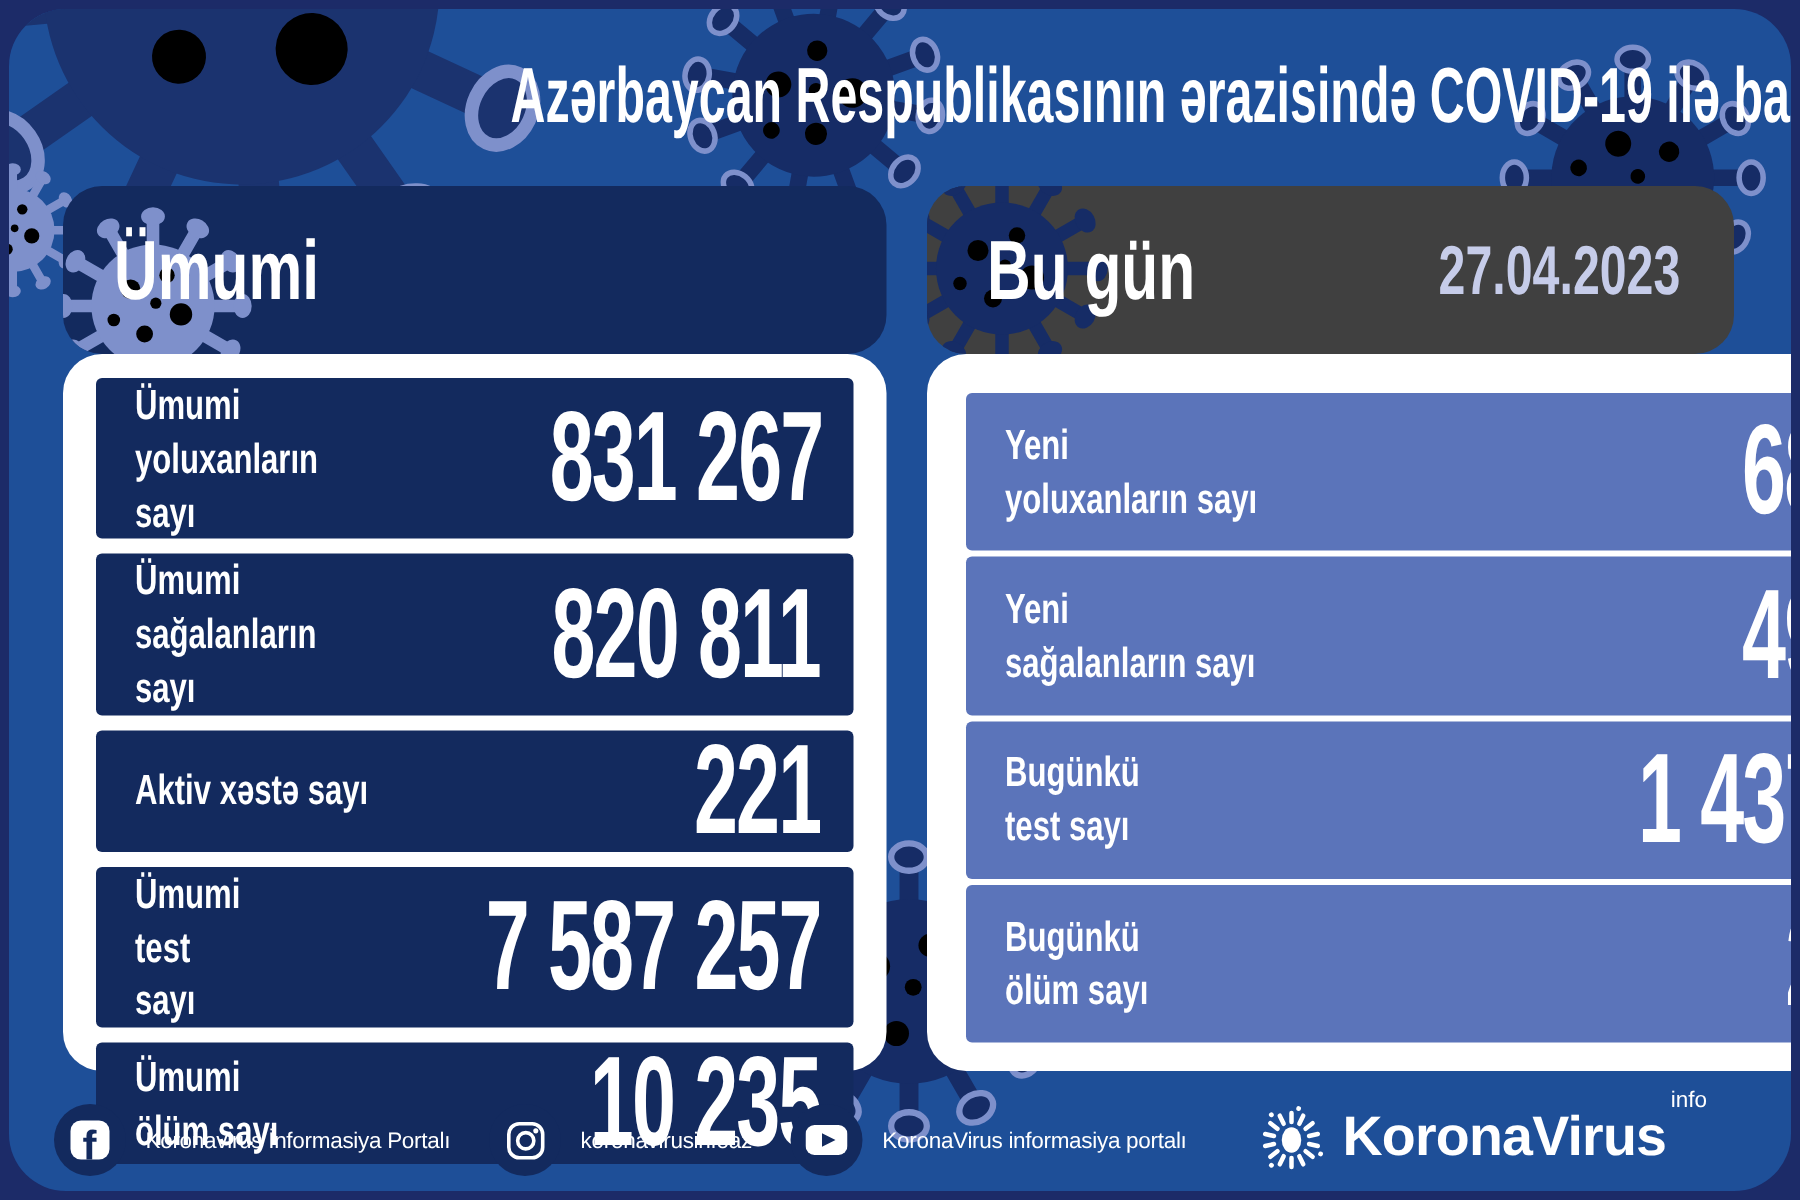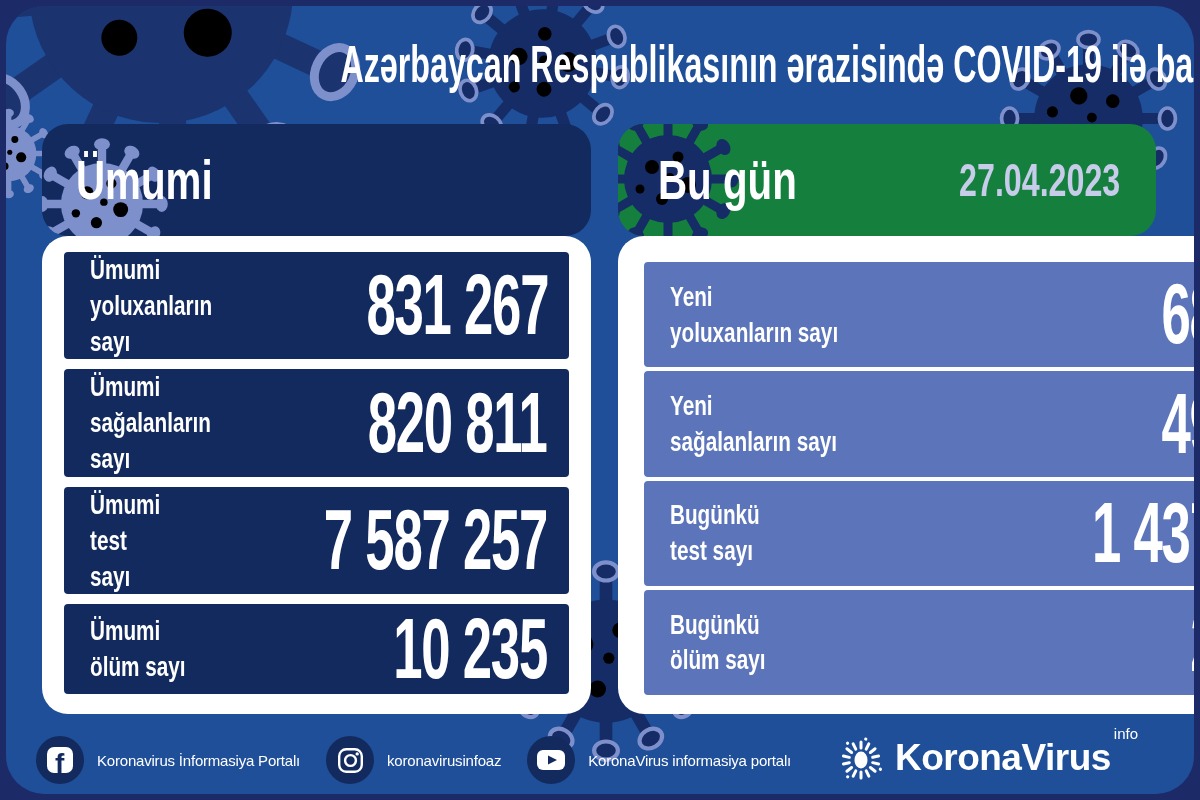--- a/index.html
+++ b/index.html
@@ -34,21 +34,21 @@
   .title span {
     display:inline-block; font-size:52px; font-weight:bold;
     transform:scaleX(0.62); transform-origin:center;
   }
   
   .hdr {
     position:absolute; top:118px; height:112px; border-radius:26px;
     display:flex; align-items:center; z-index:2; overflow:hidden; color:#fff;
   }
   .hdr-left  { left:36px;  width:549px; background:#132a5e; padding:0 0 0 34px; box-sizing:border-box; }
-  .hdr-right { left:612px; width:538px; background:#15803d; padding:0 36px 0 40px; box-sizing:border-box; }
+  .hdr-right { left:612px; width:538px; background:#404040; padding:0 36px 0 40px; box-sizing:border-box; }
   .hdr-text {
     display:inline-block; font-size:56px; font-weight:bold; line-height:1;
     transform:scaleX(0.72); transform-origin:left center;
     position:relative; z-index:2; white-space:nowrap;
   }
   .hdr-date {
     display:inline-block; margin-left:auto; font-size:46px; font-weight:bold;
     color:#c6cce9; transform:scaleX(0.7); transform-origin:right center;
     position:relative; z-index:2; white-space:nowrap;
   }
@@ -204,20 +204,24 @@
     <div class="panel panel-left">
       <div class="row row-navy">
         <span class="row-label">Ümumi
 yoluxanların sayı</span>
         <span class="row-value">831 267</span>
       </div>
       <div class="row row-navy">
         <span class="row-label">Ümumi
 sağalanların sayı</span>
         <span class="row-value">820 811</span>
+      </div>
+      <div class="row row-navy">
+        <span class="row-label">Aktiv xəstə sayı</span>
+        <span class="row-value">221</span>
       </div>
       <div class="row row-navy">
         <span class="row-label">Ümumi
 test sayı</span>
         <span class="row-value">7 587 257</span>
       </div>
       <div class="row row-navy">
         <span class="row-label">Ümumi
 ölüm sayı</span>
         <span class="row-value">10 235</span>

